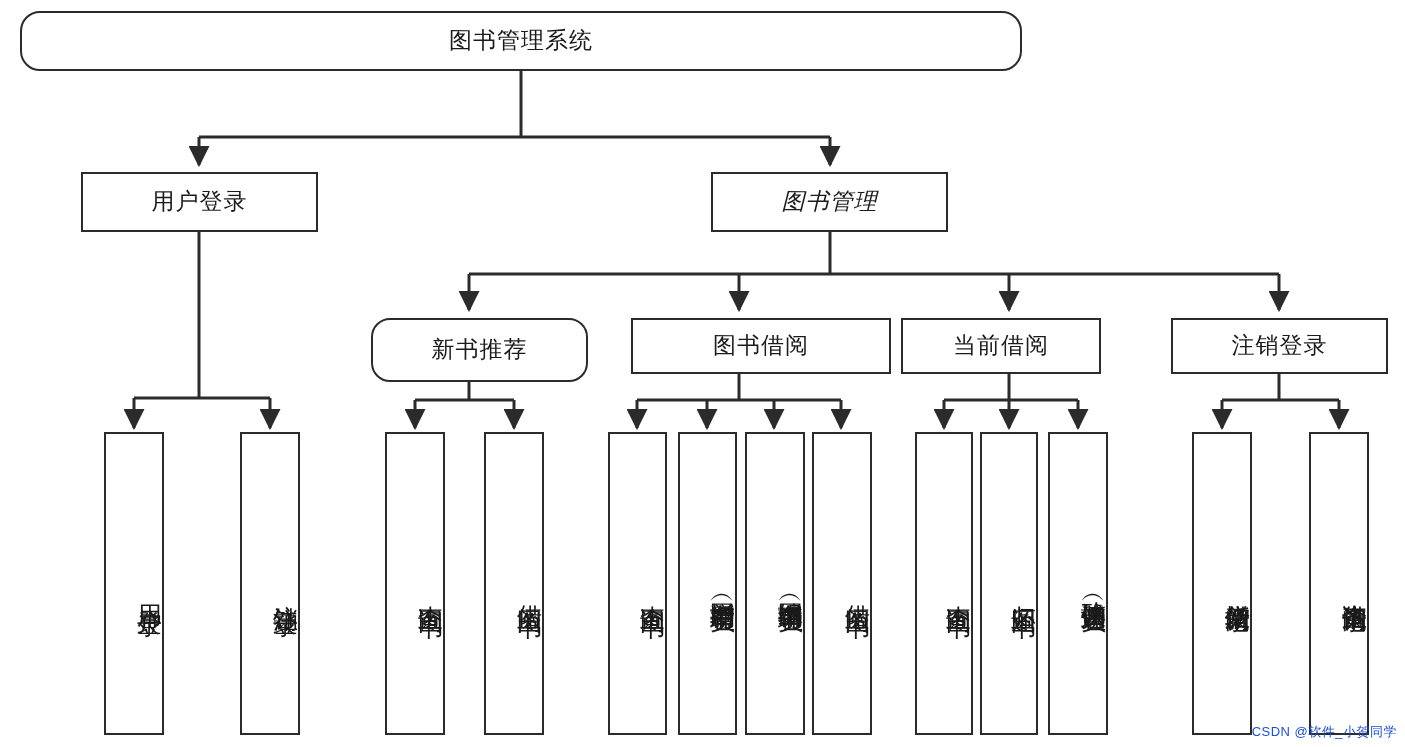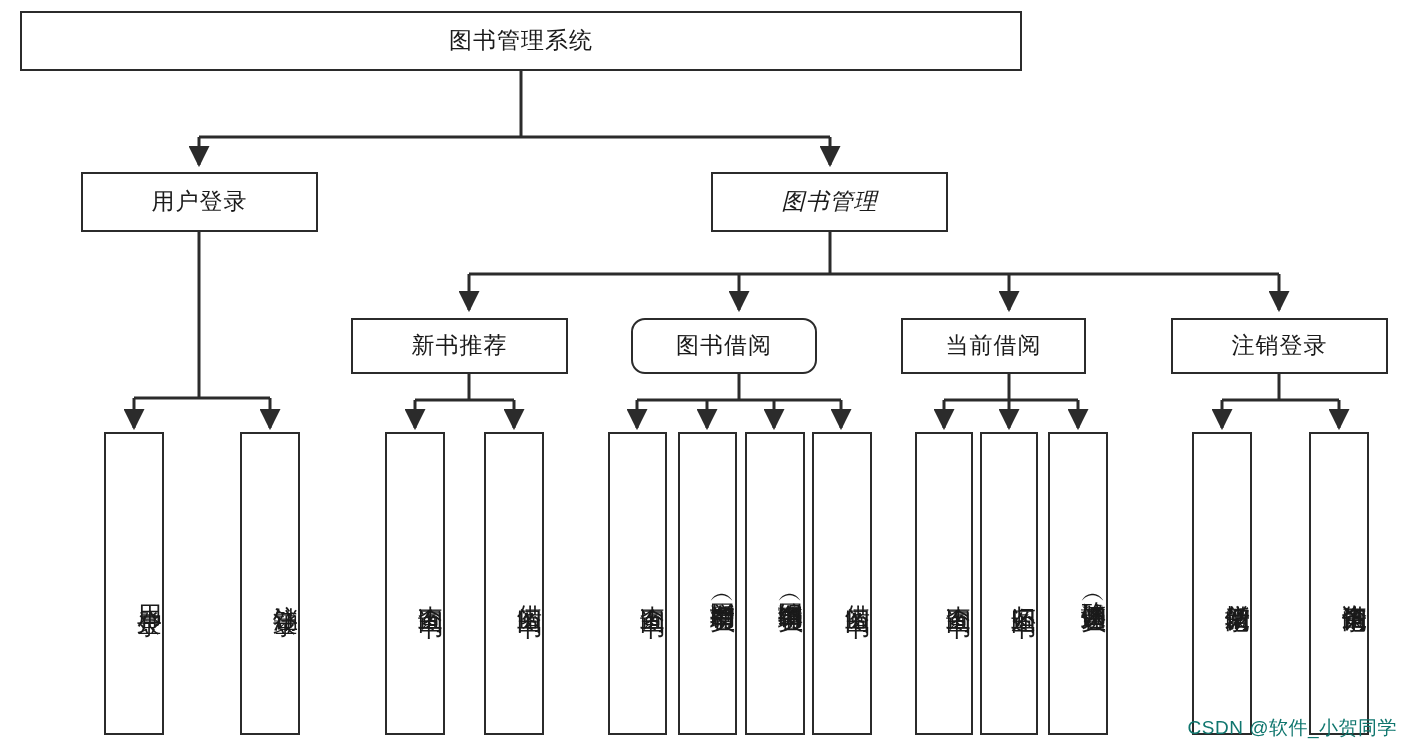--- a/index.html
+++ b/index.html
@@ -57,22 +57,22 @@
     letter-spacing: 1px;
   }
   .node-label {
     display: block;
     white-space: pre;
   }
   #watermark {
     position: absolute;
     right: 8px;
     bottom: 6px;
-    font-size: 19px;
-    color: #0f766e;
+    font-size: 13px;
+    color: #1d4ed8;
     letter-spacing: 0.5px;
     white-space: nowrap;
   }
 </style>
 </head>
 <body>
 
 <div id="canvas">
 
   <svg id="wires" viewBox="0 0 1405 747" xmlns="http://www.w3.org/2000/svg">
@@ -118,38 +118,38 @@
       <path d="M 1009 400 L 1009 428" marker-end="url(#arrow)"></path>
       <path d="M 1078 400 L 1078 428" marker-end="url(#arrow)"></path>
 
       <path d="M 1279 374 L 1279 400"></path>
       <path d="M 1222 400 L 1339 400"></path>
       <path d="M 1222 400 L 1222 428" marker-end="url(#arrow)"></path>
       <path d="M 1339 400 L 1339 428" marker-end="url(#arrow)"></path>
     </g>
   </svg>
 
-  <div class="node horiz" style="left:20px; top:11px; width:1002px; height:60px;">
+  <div class="node horiz" style="left:20px; top:11px; width:1002px; height:60px;border-radius:20px;">
     <span class="node-label">图书管理系统</span>
   </div>
 
   <div class="node horiz" style="left:81px; top:172px; width:237px; height:60px;">
     <span class="node-label">用户登录</span>
   </div>
   <div class="node horiz" style="left:711px; top:172px; width:237px; height:60px;font-style:italic;">
     <span class="node-label">图书管理</span>
   </div>
 
-  <div class="node horiz" style="left:351px; top:318px; width:217px; height:56px;">
+  <div class="node horiz" style="left:371px; top:318px; width:217px; height:64px;border-radius:19px;">
     <span class="node-label">新书推荐</span>
   </div>
-  <div class="node horiz" style="left:631px; top:318px; width:186px; height:56px;border-radius:14px;">
+  <div class="node horiz" style="left:631px; top:318px; width:260px; height:56px;">
     <span class="node-label">图书借阅</span>
   </div>
-  <div class="node horiz" style="left:901px; top:318px; width:185px; height:56px;">
+  <div class="node horiz" style="left:901px; top:318px; width:200px; height:56px;">
     <span class="node-label">当前借阅</span>
   </div>
   <div class="node horiz" style="left:1171px; top:318px; width:217px; height:56px;">
     <span class="node-label">注销登录</span>
   </div>
 
   <div class="node vert" style="left:104px; top:432px; width:60px; height:303px;">
     <span class="node-label">用户登录</span>
   </div>
   <div class="node vert" style="left:240px; top:432px; width:60px; height:303px;">

